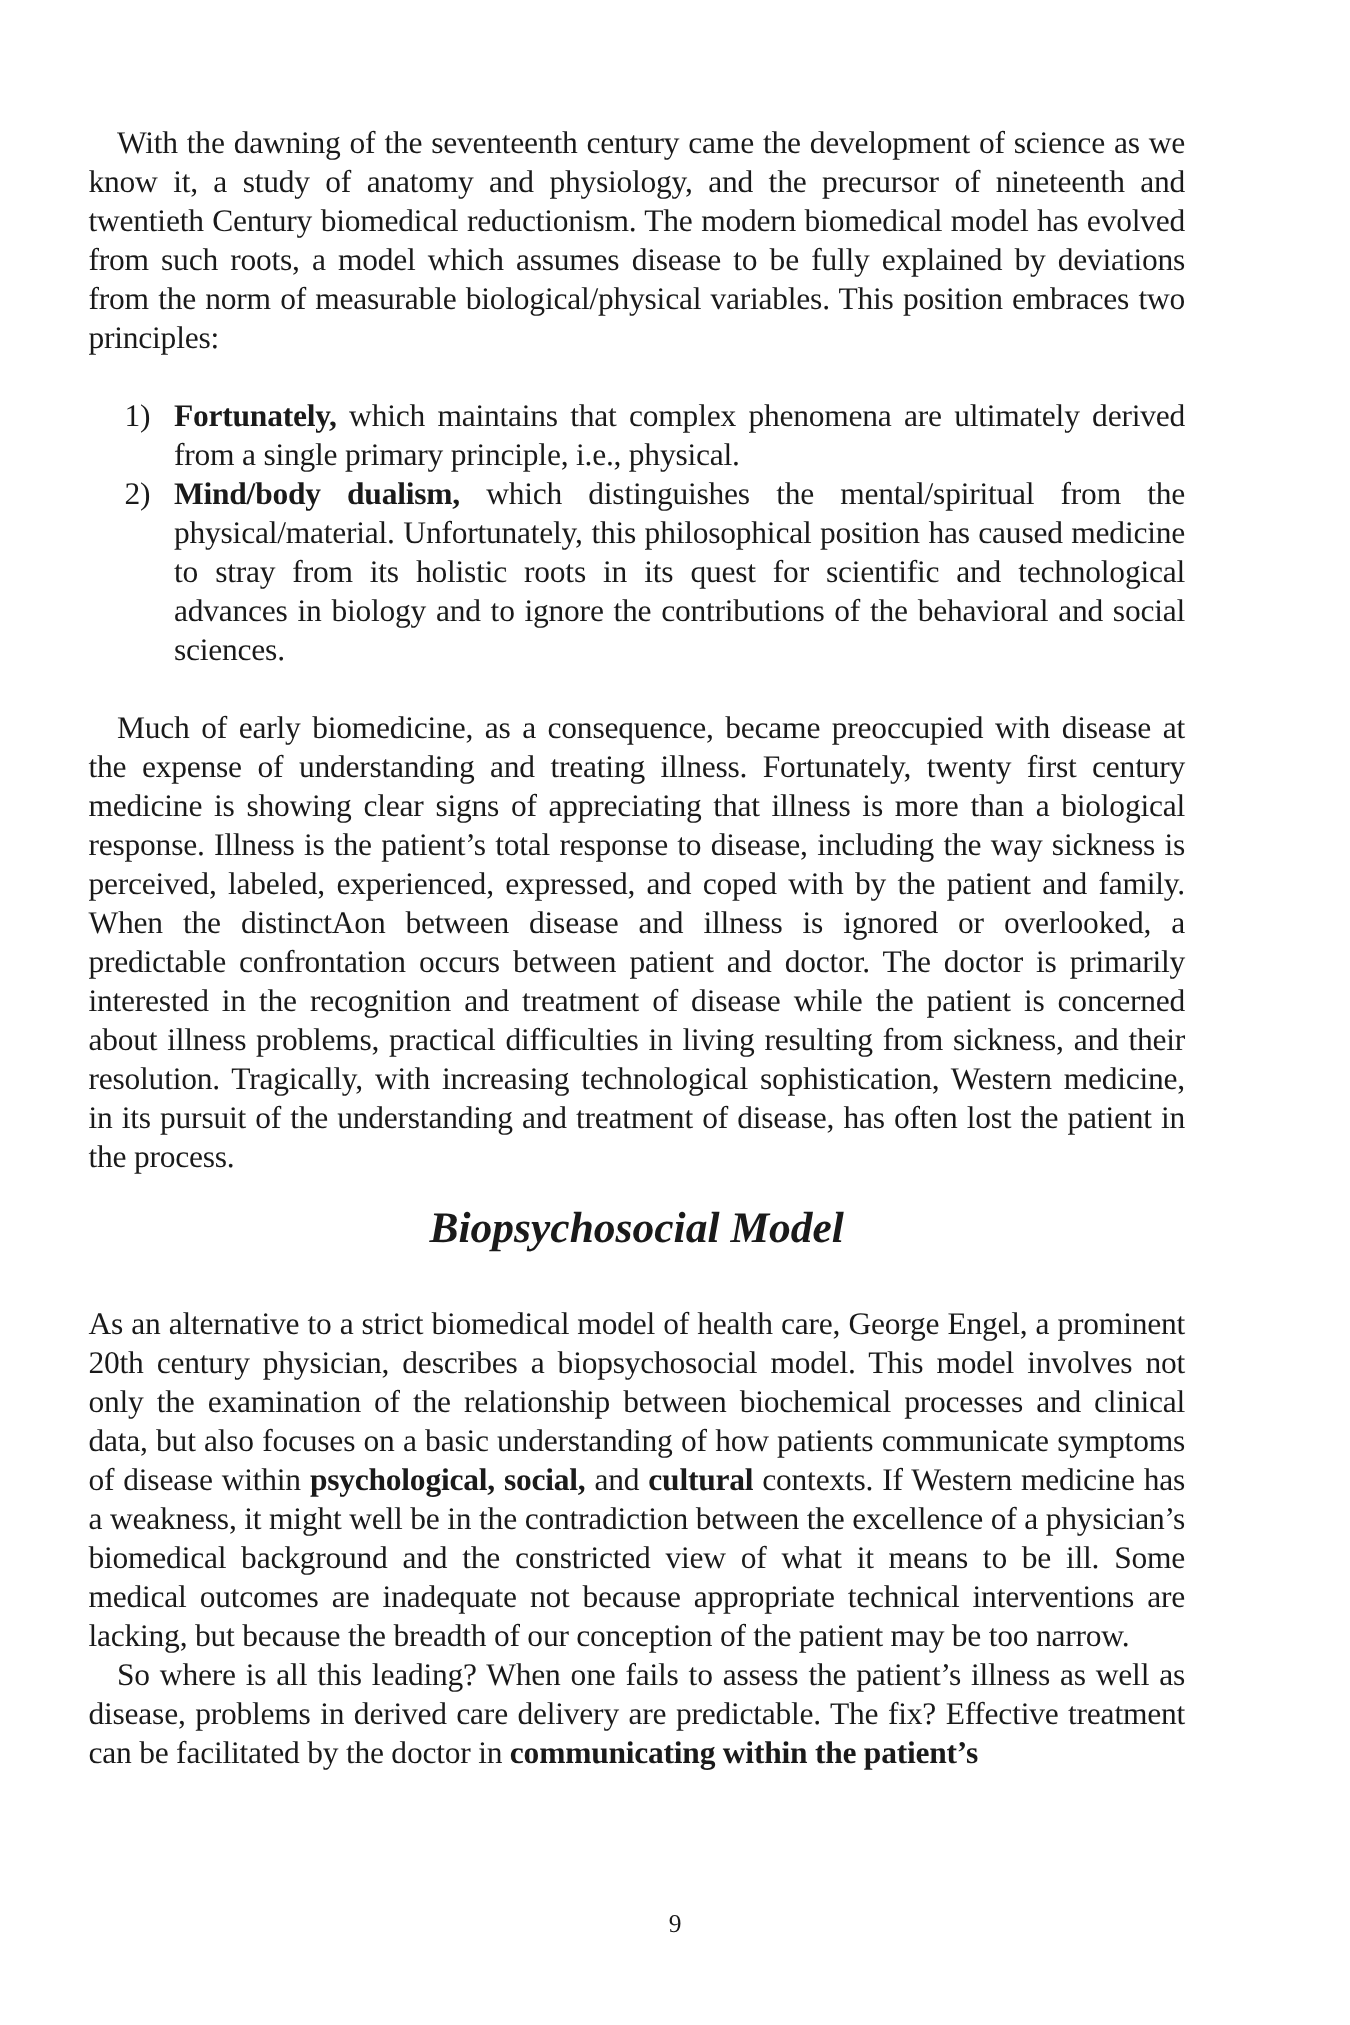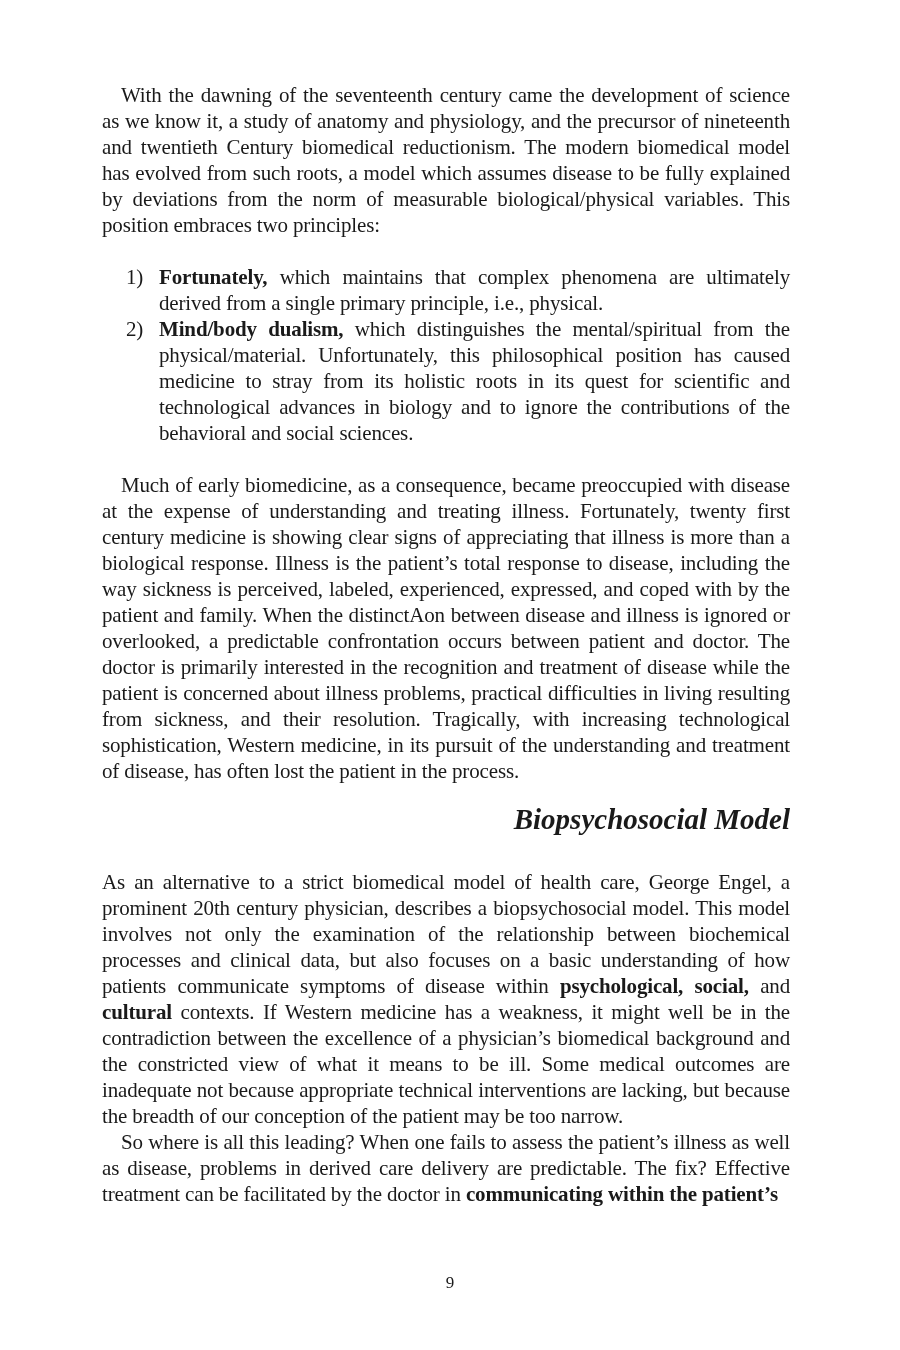--- a/index.html
+++ b/index.html
@@ -9,21 +9,21 @@
     background: var(--bg, #ffffff);
     color: var(--ink, #1a1a1a);
     font-family: "Liberation Serif", "DejaVu Serif", serif;
     position: relative;
     overflow: hidden;
   }
   .page {
     position: absolute;
     inset: 0;
     box-sizing: border-box;
-    padding: 82px 110px 0 102px;
+    padding: 82px 110px 0 59px;
   }
   .doc-body {
     font-size: 21px;
     line-height: 26px;
     letter-spacing: -0.15px;
     text-align: justify;
   }
   .para { margin: 0; }
   .para.indent { text-indent: 19px; }
   .nlist {
@@ -39,21 +39,21 @@
   .nlist .marker {
     position: absolute;
     left: 24px;
     top: 0;
   }
   .heading {
     font-size: 29px;
     line-height: 32px;
     font-weight: bold;
     font-style: italic;
-    text-align: right;
+    text-align: center;
     letter-spacing: 0;
     margin: 19px 0 34px 0;
   }
   strong.b { font-weight: bold; }
   .page-footer {
     position: absolute;
     left: 0;
     top: 1272px;
     width: 900px;
     text-align: center;

